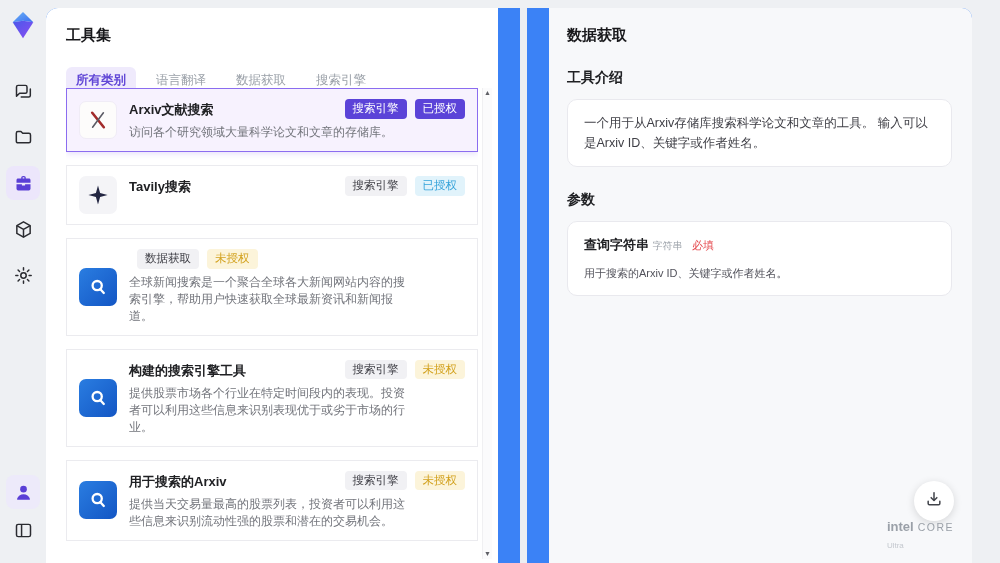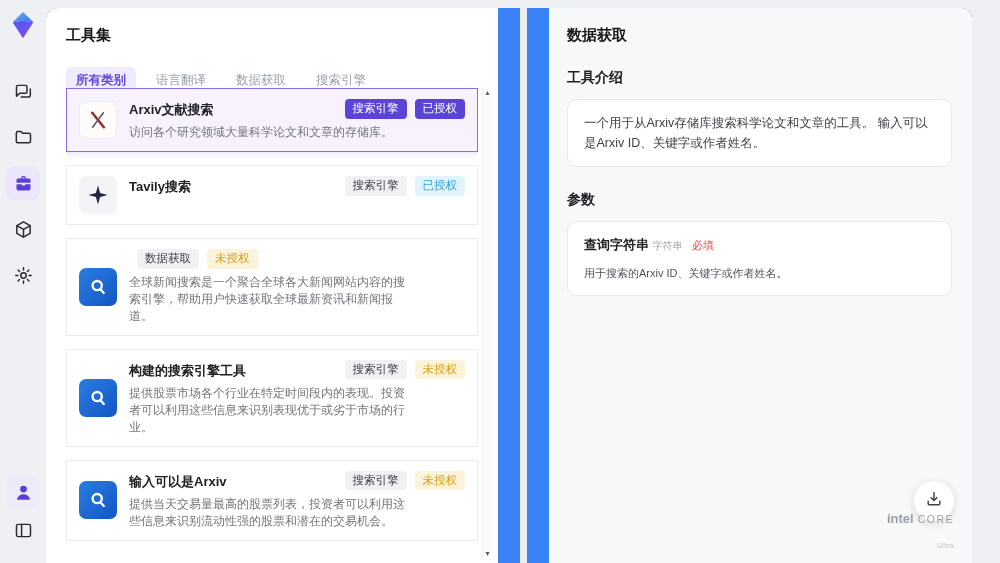--- a/index.html
+++ b/index.html
@@ -55,25 +55,25 @@
   .right-pane{flex:1;background:#f7f8fa;padding:18px 20px 0 18px;position:relative;}
   .detail-title{font-size:15px;font-weight:bold;color:#18181b;}
   .section-heading{font-size:14px;font-weight:bold;color:#202124;margin-top:24px;}
   .info-box{margin-top:12px;background:#fff;border:1px solid #e9e9ee;border-radius:10px;padding:13px 16px;font-size:12.5px;color:#3f3f46;line-height:1.6;}
   .param-name{font-size:13px;font-weight:bold;color:#202124;margin-top:43px;}
   .param-type{font-size:10px;color:#9aa0a8;}
   .param-required{font-size:11px;color:#e5484d;margin-left:6px;}
   .param-desc{margin-top:9px;font-size:11px;color:#52525b;}
   .fab{position:absolute;right:18px;bottom:42px;width:40px;height:40px;border-radius:50%;background:#fff;box-shadow:0 2px 8px rgba(0,0,0,.14);display:flex;align-items:center;justify-content:center;cursor:pointer;}
   .fab svg{width:20px;height:20px;}
-  .brand{position:absolute;right:18px;bottom:12px;text-align:right;color:#9aa0a8;line-height:1.1;}
+  .brand{position:absolute;right:18px;bottom:12px;text-align:left;color:#9aa0a8;line-height:1.1;}
   .brand .line1{font-size:13px;}
   .brand .intel{font-weight:bold;letter-spacing:0;}
   .brand .core{font-size:10.5px;letter-spacing:1.5px;margin-left:4px;}
-  .brand .sub{font-size:8px;color:#c4c8ce;margin-top:16px;}
+  .brand .sub{font-size:8px;color:#c4c8ce;margin-top:8px;}
 </style>
 </head>
 <body>
 
 <div class="sidebar">
   <div class="logo"><svg viewBox="0 0 32 32">
         <defs>
           <linearGradient id="lgA" x1="0%" y1="0%" x2="100%" y2="100%">
             <stop offset="0%" stop-color="#6cb4f6"></stop>
             <stop offset="100%" stop-color="#3b6ef0"></stop>
@@ -228,21 +228,21 @@
         </div>
         <div class="tool-card">
           <div class="tool-icon bg-blue">
             <svg viewBox="0 0 24 24" fill="none" stroke="#ffffff" stroke-width="2.3" stroke-linecap="round">
               <circle cx="11.2" cy="10.6" r="4.6"></circle>
               <path d="M14.4 14.2l3.4 3.8"></path>
             </svg>
           </div>
           <div class="tool-body">
             <div class="tool-head">
-              <div class="tool-name">输入可以是Arxiv</div>
+              <div class="tool-name">用于搜索的Arxiv</div>
               <div class="tool-tags">
                 <span class="tag gray">搜索引擎</span>
                 <span class="tag yellow">未授权</span>
               </div>
             </div>
             <div class="tool-desc">提供当天交易量最高的股票列表，投资者可以利用这些信息来识别流动性强的股票和潜在的交易机会。</div>
           </div>
         </div>
       </div>
     <div class="vscroll">

